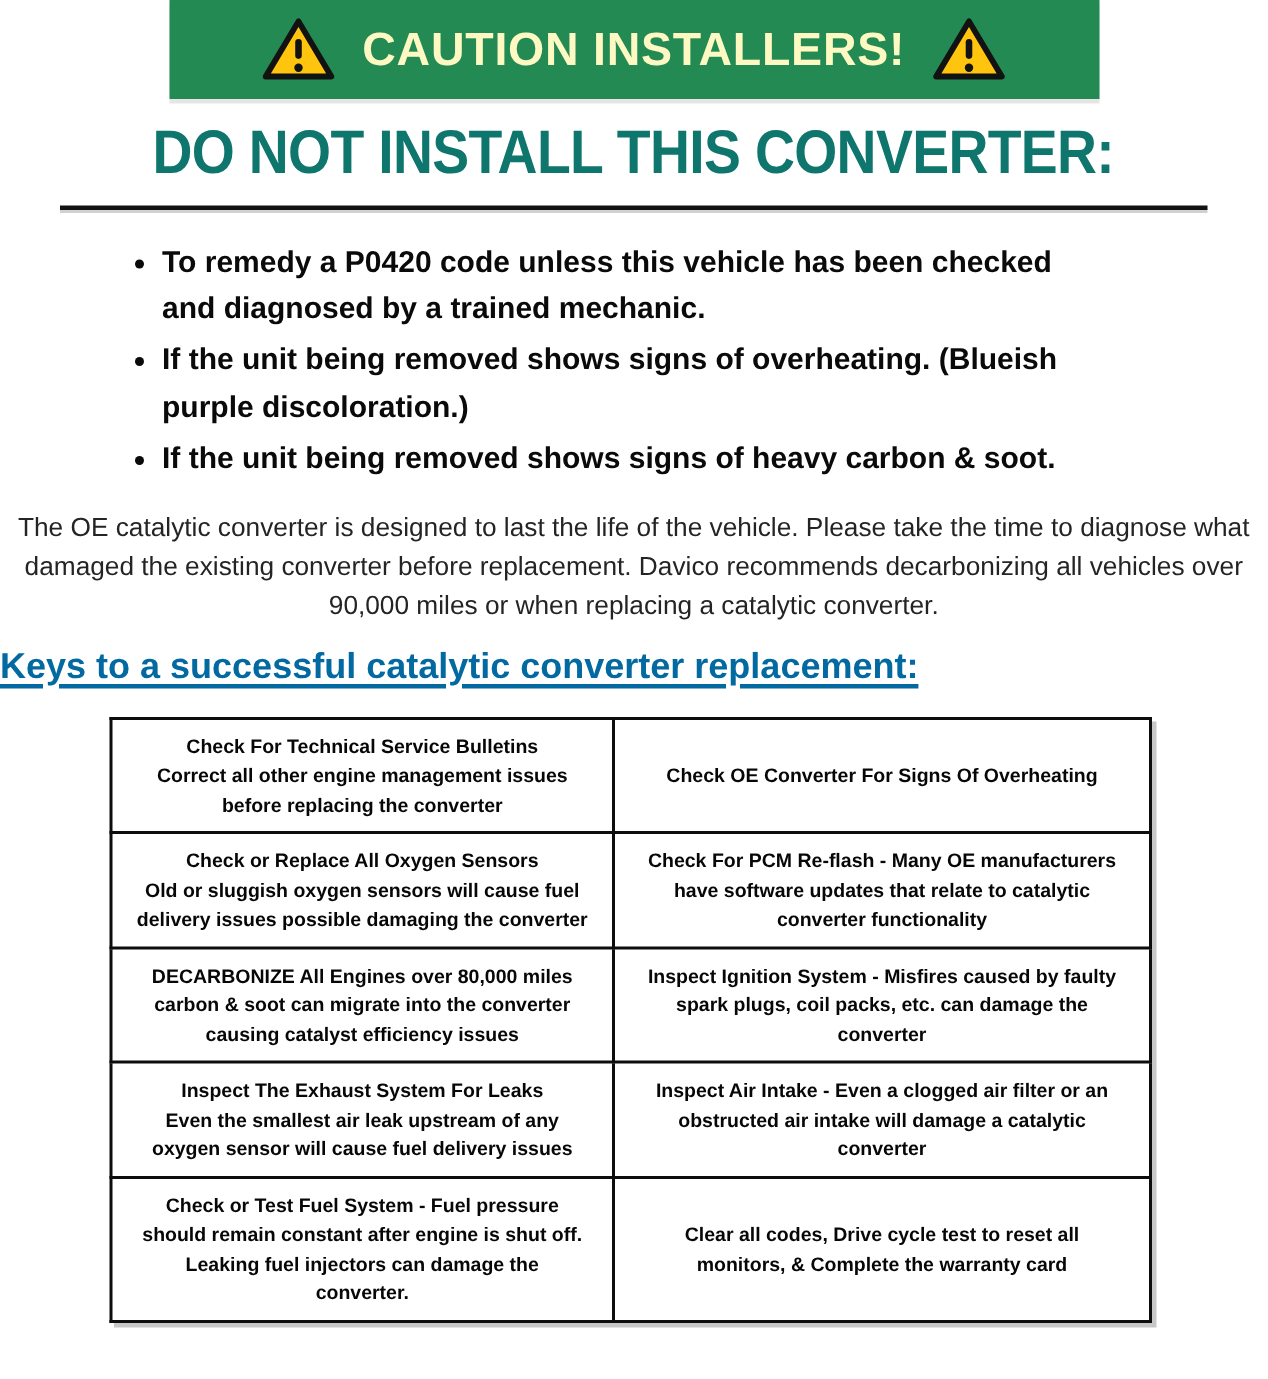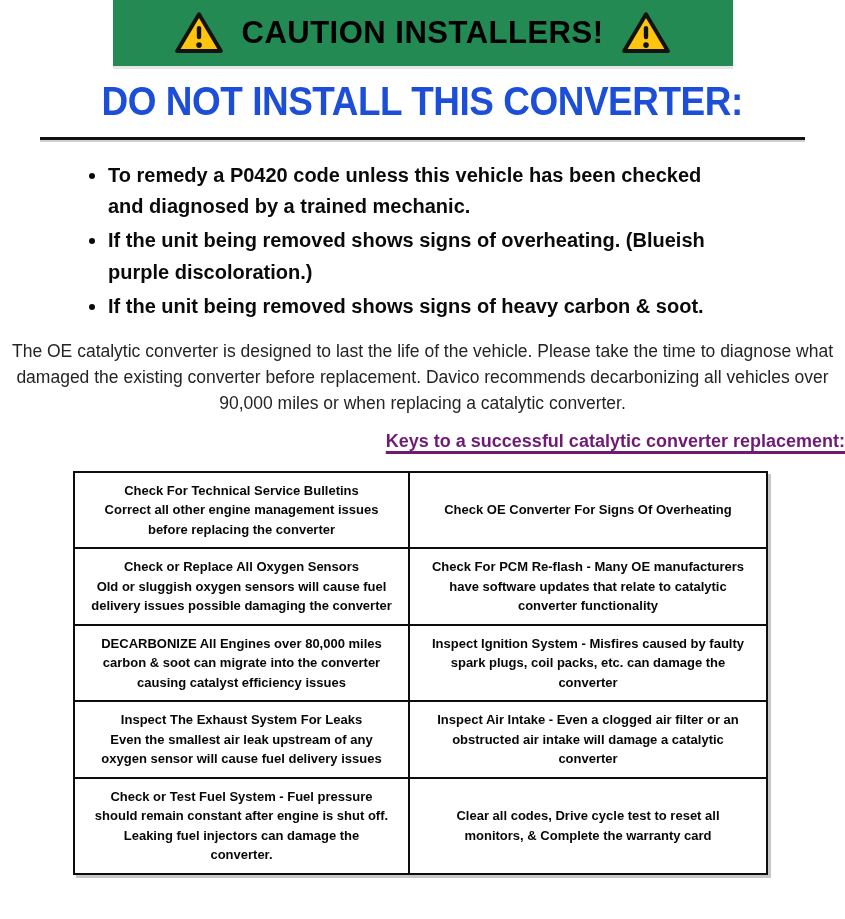--- a/index.html
+++ b/index.html
@@ -17,37 +17,37 @@
   
   .banner {
     width: 620px; height: 66px;
     margin: 0 auto;
     display: flex; align-items: center; justify-content: center;
     gap: 18px;
     box-shadow: 0 3px 0 rgba(0,0,0,0.10);
   }
   .banner-text {
     margin: 0;
-    color: #000000;
+    color: #fef9c3;
     font-size: 31px;
     font-weight: 700;
     letter-spacing: 0.5px;
     white-space: nowrap;
   }
   .warn-icon { width: 50px; height: 44px; flex: 0 0 auto; }
   .warn-icon .tri { stroke: #121212; stroke-width: 5; stroke-linejoin: round; }
 
   
   .headline {
     margin: 12px 0 0 0;
     text-align: center;
     font-size: 41px;
     font-weight: 700;
     letter-spacing: -0.5px;
-    color: #1d4ed8;
+    color: #0f766e;
   }
   .condensed { display: inline-block; transform: scaleX(0.9); transform-origin: center; white-space: nowrap; }
 
   
   .divider {
     width: 765px; height: 3px;
     background: #121212;
     margin: 12px auto 0 auto;
     box-shadow: 0 2px 0 rgba(0,0,0,0.18);
   }
@@ -72,24 +72,24 @@
     text-align: center;
     font-size: 17.5px;
     font-weight: 400;
     line-height: 1.5;
     color: #242424;
   }
 
   
   .keys {
     margin: 14px 0 0 0;
-    text-align: right;
-    font-size: 18px;
+    text-align: left;
+    font-size: 24px;
     font-weight: 700;
-    color: #701a75;
+    color: #0369a1;
   }
   .keys-underline {
     text-decoration: underline;
     text-decoration-thickness: 2.5px;
     text-underline-offset: 4px;
   }
 
   
   .tips {
     border-collapse: collapse;

